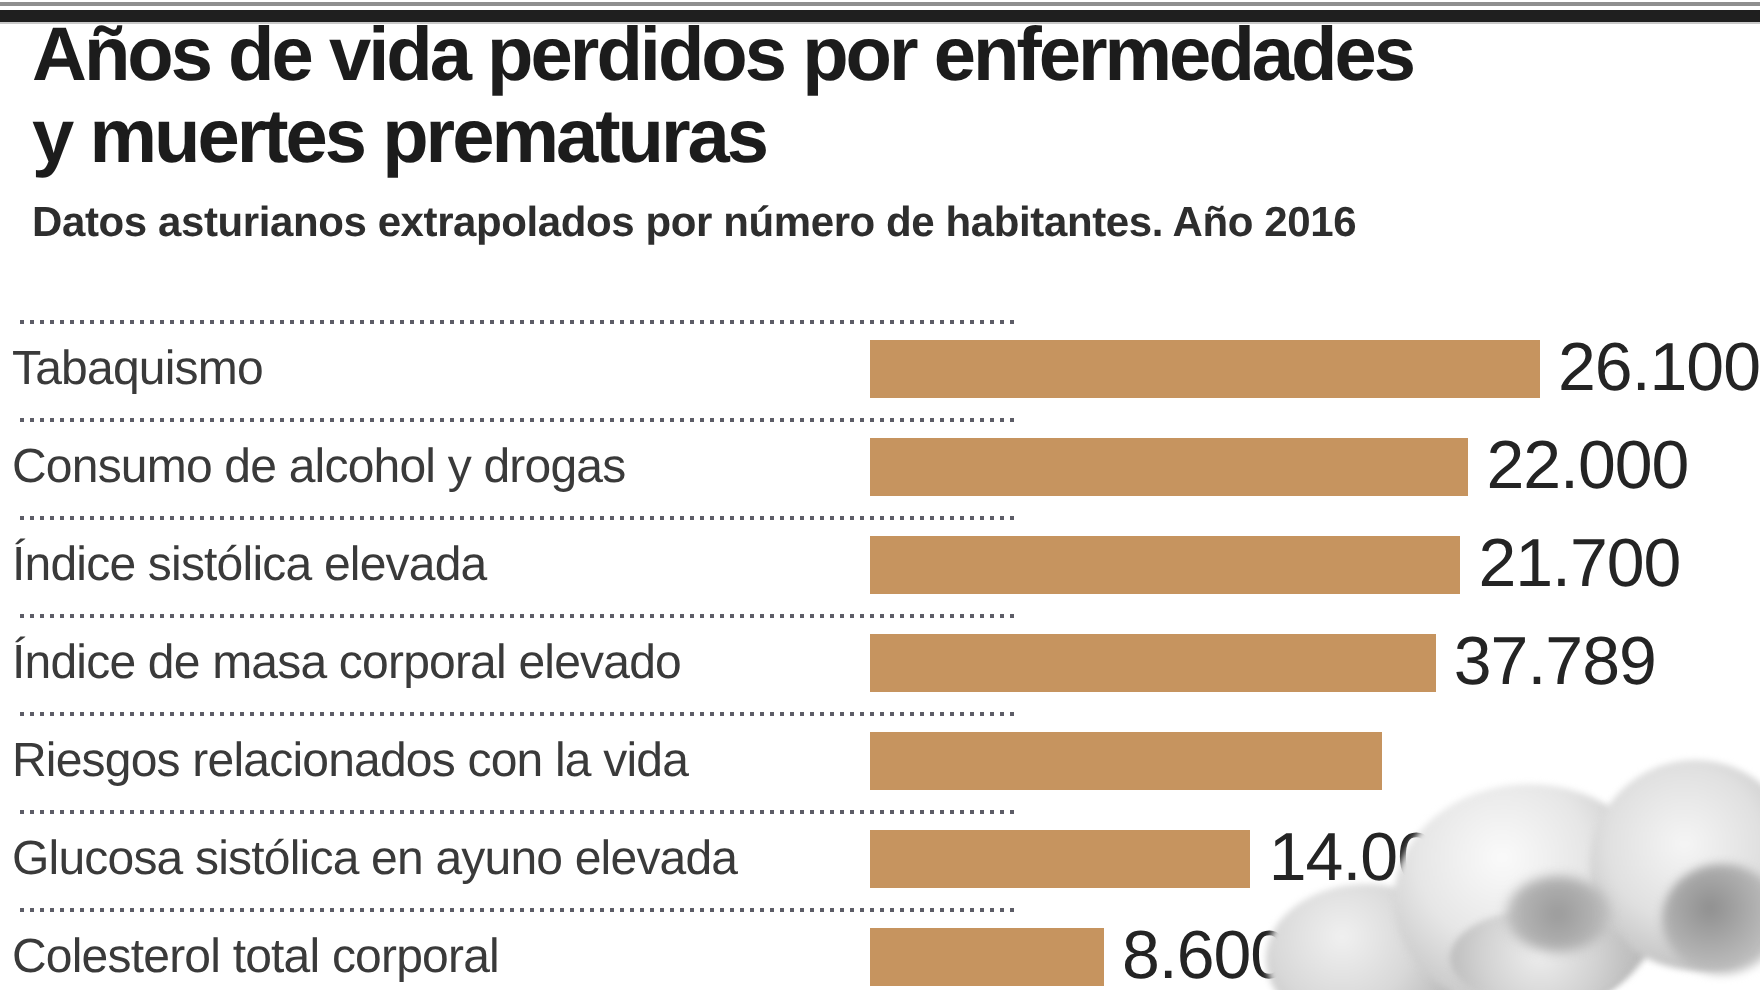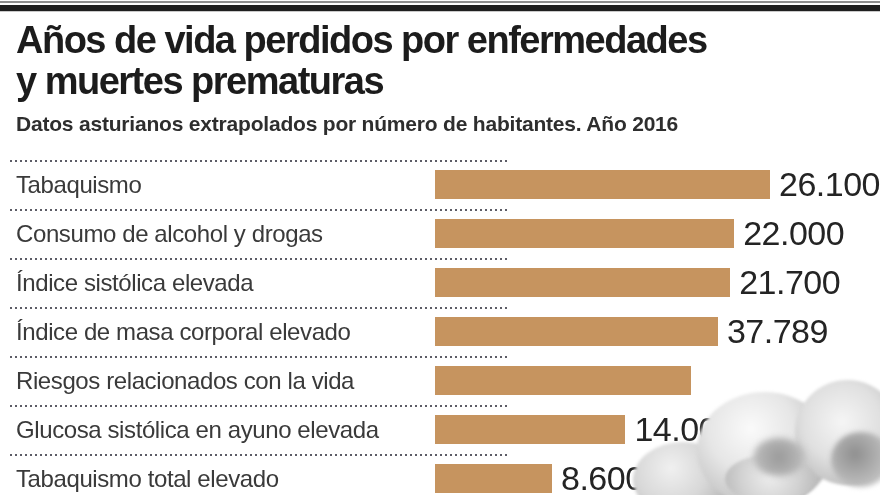--- a/index.html
+++ b/index.html
@@ -13,21 +13,21 @@
     position: relative;
     background: #ffffff;
     font-family: "Liberation Sans", sans-serif;
   }
   
   .rule-gray   { position: absolute; top: 1px;  left: 0; width: 880px; height: 2px; background: #8f8f8f; }
   .rule-black  { position: absolute; top: 5px;  left: 0; width: 880px; height: 6px; background: #1f1f1f; }
   .rule-thin   { position: absolute; top: 11px; left: 0; width: 880px; height: 1px; background: #c9c9c9; }
 
   
-  .header { position: absolute; top: 20px; left: 16px; width: 850px; }
+  .header { position: absolute; top: 8px; left: 16px; width: 850px; }
   .title {
     margin: 0;
     font-size: 38px;
     line-height: 1.08;
     font-weight: 700;
     color: #1c1c1c;
     letter-spacing: -1.5px;
   }
   .subtitle {
     margin: 10px 0 0 0;
@@ -49,21 +49,21 @@
     position: absolute;
     top: 0;
     left: 10px;
     width: 497px;
     height: 2px;
     background: repeating-linear-gradient(90deg, #5c5c66 0 2px, transparent 2px 5px);
   }
   .row-label {
     flex: 0 0 435px;
     box-sizing: border-box;
-    padding-left: 16px;
+    padding-left: 6px;
     font-size: 24px;
     color: #3a3a3a;
     letter-spacing: -0.4px;
     white-space: nowrap;
     overflow: hidden;
   }
   .row-bar {
     height: 29px;
     background: #c6945f;
   }
@@ -144,21 +144,21 @@
       <div class="row-bar" style="width: 255.7px; background: rgb(198, 148, 95);"></div>
     </div>
     <div class="row">
       <div class="row-sep"></div>
       <div class="row-label">Glucosa sistólica en ayuno elevada</div>
       <div class="row-bar" style="width: 190.4px; background: rgb(198, 148, 95);"></div>
       <span class="row-value">14.000</span>
     </div>
     <div class="row">
       <div class="row-sep"></div>
-      <div class="row-label">Tabaquismo total elevado</div>
+      <div class="row-label">Colesterol total corporal</div>
       <div class="row-bar" style="width: 117px; background: rgb(198, 148, 95);"></div>
       <span class="row-value">8.600</span>
     </div>
   </div>
 
 <div class="decor">
   <div class="blob b3"></div>
   <div class="blob b1"></div>
   <div class="blob b2"></div>
   <div class="blob b6"></div>

